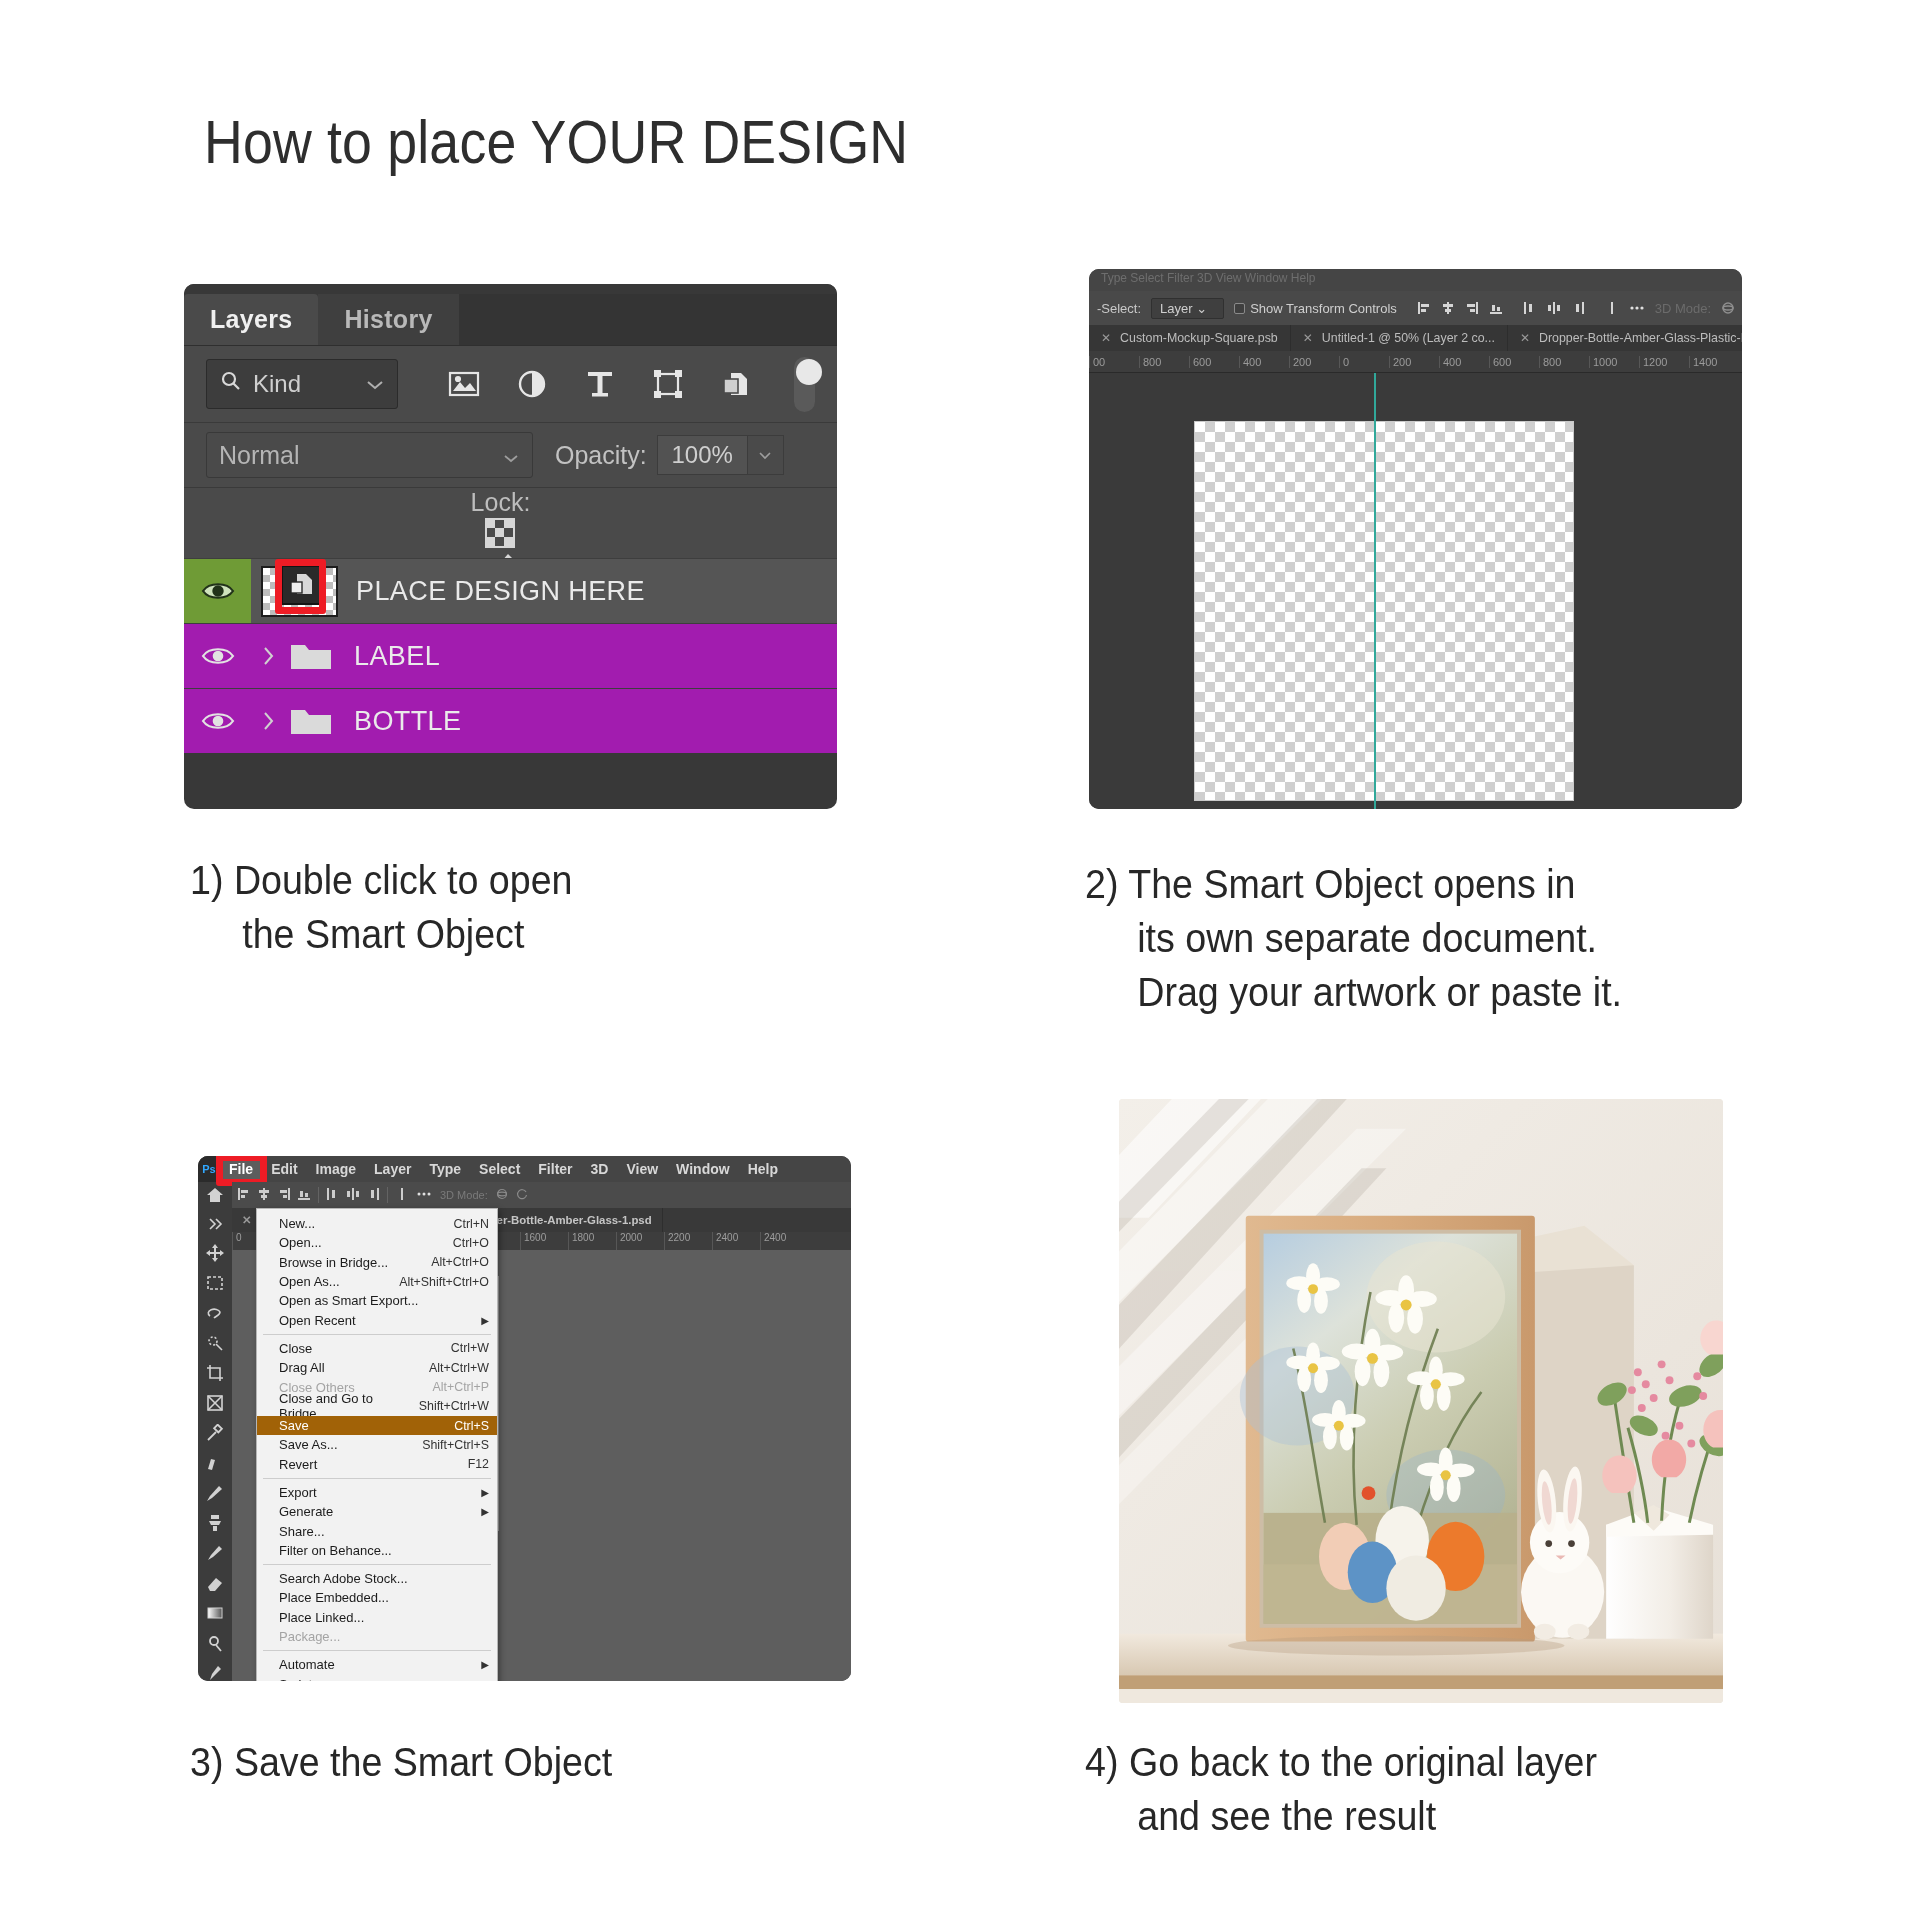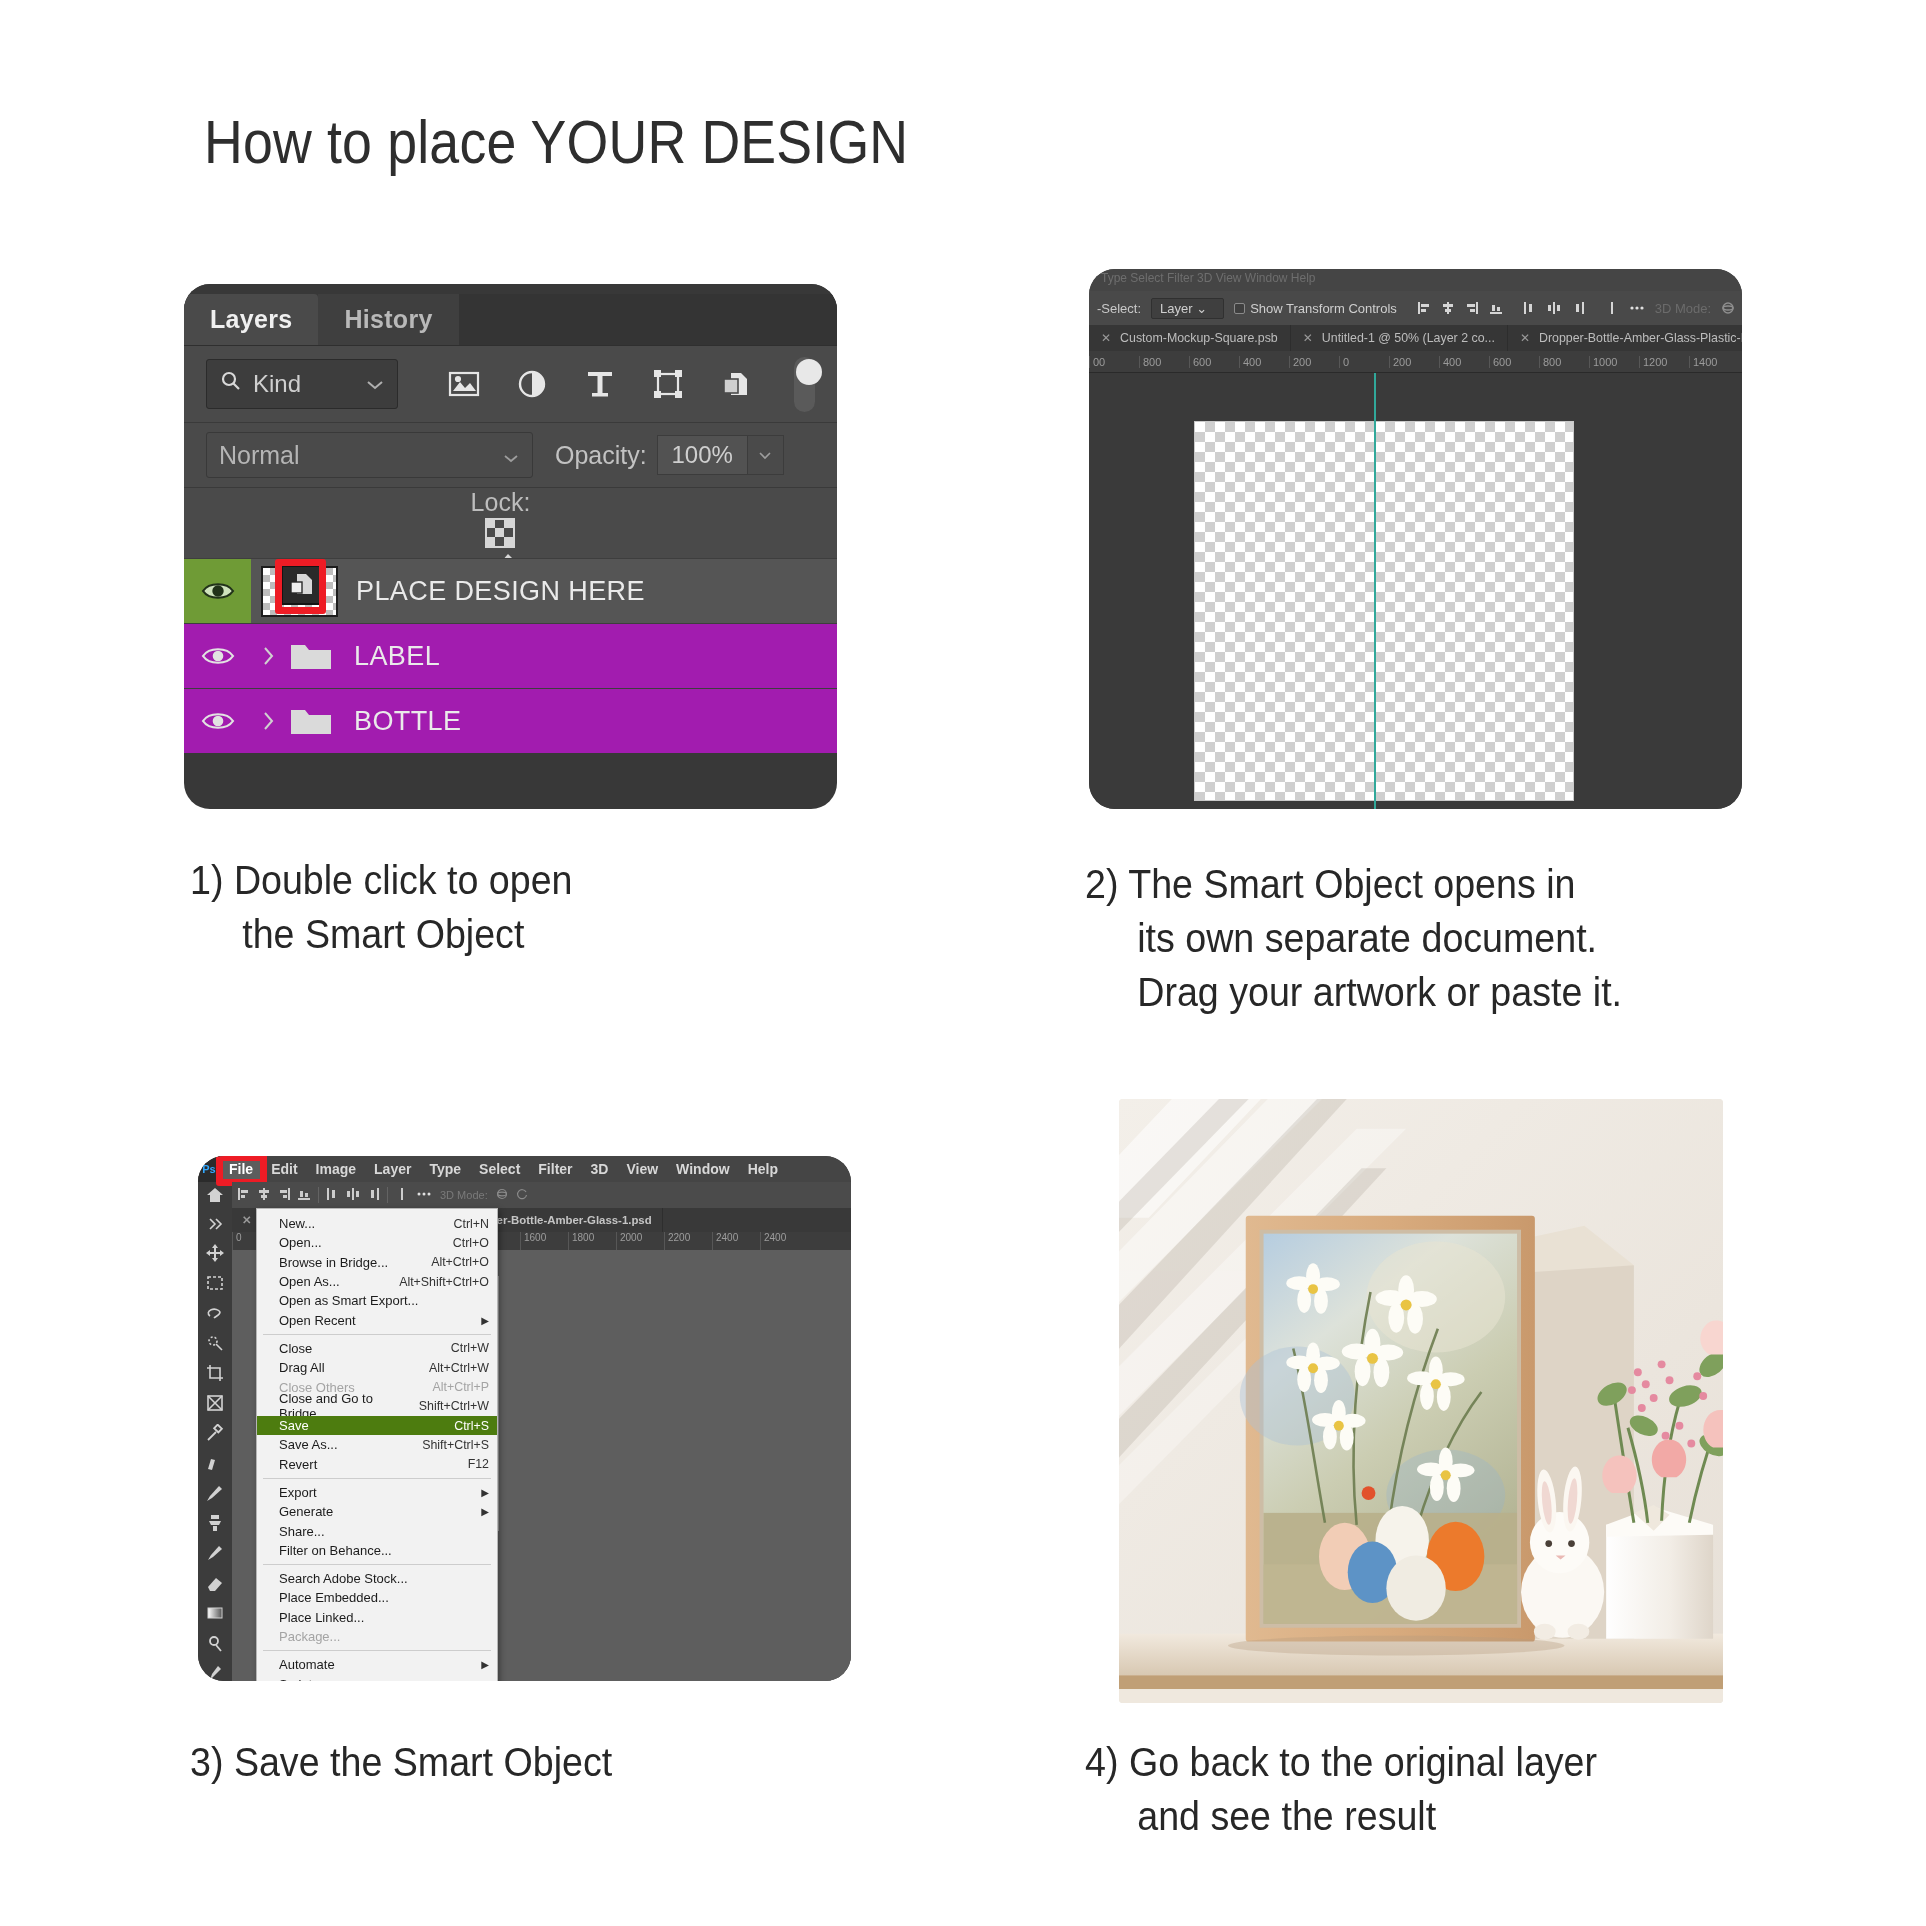--- a/index.html
+++ b/index.html
@@ -8,21 +8,21 @@
 
   
   .page-title{
     position:absolute; left:204px; top:107px;
     font-size:61px; font-weight:400; letter-spacing:0.2px;
     color:#2e2e2e; transform:scaleX(0.88); transform-origin:left center;
     white-space:nowrap;
   }
 
   
-  .card{ position:absolute; border-radius:26px; overflow:hidden; }
+  .card{ position:absolute; border-radius:10px; overflow:hidden; }
 
   
   #step1-card{ left:184px; top:284px; width:653px; height:525px; background:#383838; }
   .ps-tabbar{ height:61px; background:#383838; display:flex; align-items:flex-end; }
   .ps-tab{ height:51px; padding:0 26px; display:flex; align-items:center;
     font-size:25px; font-weight:bold; color:#c9c9c9; letter-spacing:0.3px; }
   .ps-tab.active{ background:#4a4a4a; color:#f0f0f0; border-top-left-radius:4px; border-top-right-radius:4px;}
   .ps-tab.inactive{ background:#3f3f3f; color:#b9b9b9;}
   .tabfill{flex:1; height:51px; background:#343434;}
 
@@ -110,21 +110,21 @@
   .s3-canvas{position:relative;height:432px;background:#5e5e5e;}
   .poster-mini{position:absolute;left:75px;top:26px;width:192px;height:255px;overflow:hidden;border:1px solid #9a9a9a;}
 
   
   .filemenu{position:absolute;left:24px;top:26px;width:242px;background:#f2f2f2;
     border:1px solid #b6b6b6;box-shadow:2px 2px 6px rgba(0,0,0,.35);padding:5px 0;z-index:30;}
   .fm-item{height:19.3px;display:flex;align-items:center;padding:0 8px 0 22px;font-size:13px;color:#1c1c1c;position:relative;}
   .fm-item .sc{margin-left:auto;font-size:12.4px;color:#333;}
   .fm-item.disabled{color:#a4a4a4;}
   .fm-item.disabled .sc{color:#a4a4a4;}
-  .fm-item.sel{background:#4d7c0f;color:#fff;}
+  .fm-item.sel{background:#a16207;color:#fff;}
   .fm-item.sel .sc{color:#fff;}
   .fm-item .arw{margin-left:auto;font-size:10px;color:#333;}
   .fm-sep{height:1px;background:#cdcdcd;margin:4px 6px;}
 
   
   #step4-card{ left:1119px; top:1099px; width:604px; height:604px; border-radius:4px; background:#efe9e2; }
 
   
   .caption{position:absolute;font-size:40px;line-height:1.35;color:#272727;
     transform:scaleX(0.94);transform-origin:left top;white-space:pre;}

